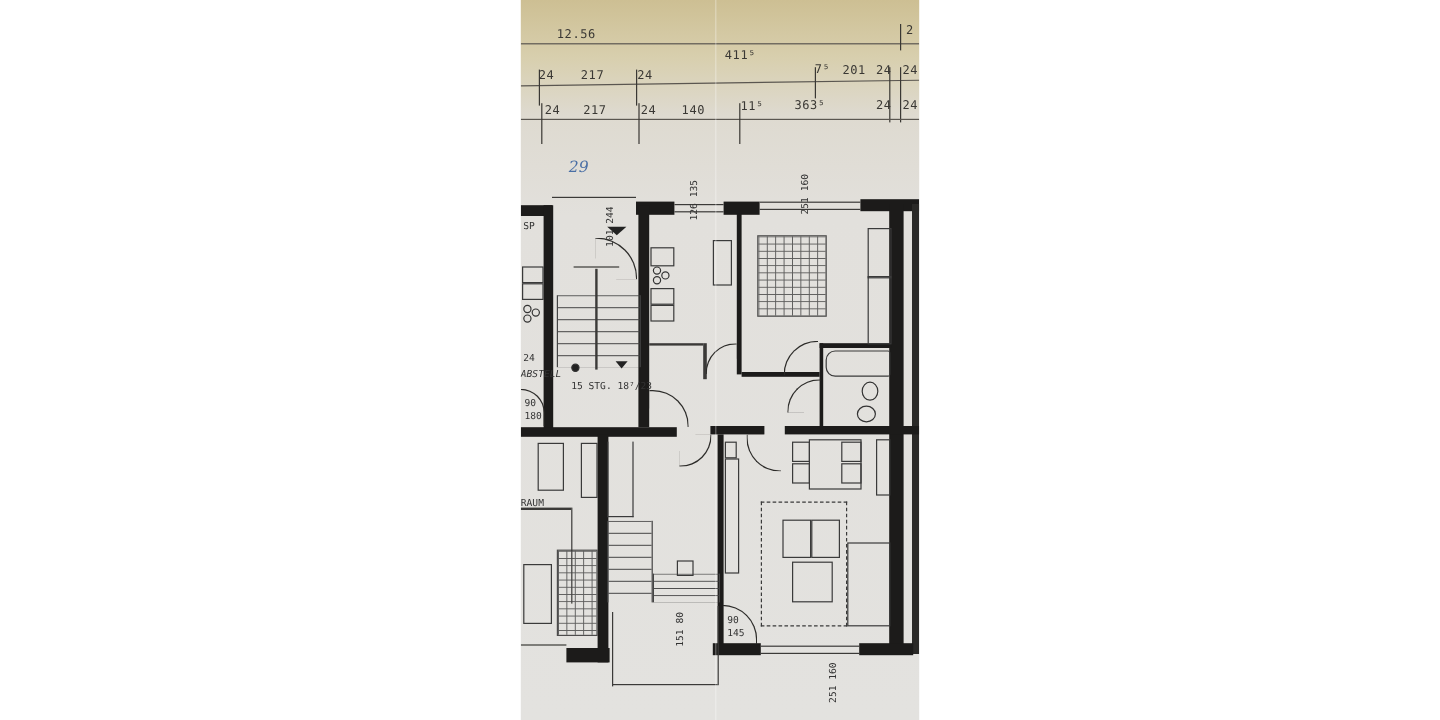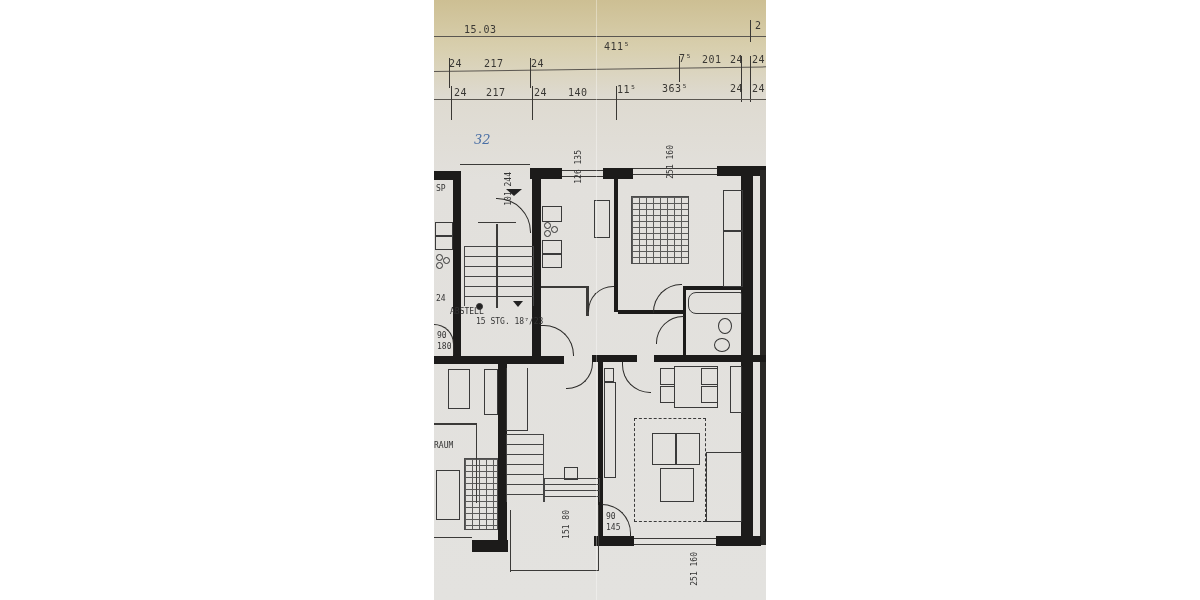--- a/index.html
+++ b/index.html
@@ -24,24 +24,24 @@
   .circ { position:absolute; border:1px solid #333; border-radius:50%; }
   .stairs { position:absolute; background-image: linear-gradient(#444 1px, transparent 1px); background-size:100% 10px; border-left:1px solid #444; border-right:1px solid #444; }
   .hand { position:absolute; font-size:13px; color:#4a6fa5; font-style:italic; font-family:"DejaVu Serif", serif; }
   .fold { position:absolute; width:1px; background:rgba(255,255,255,0.35); }
 </style>
 </head>
 <body>
 
 <div class="sheet">
 
-  <div class="hand" style="left:40px;top:132px;">32</div>
+  <div class="hand" style="left:40px;top:132px;">29</div>
 
   <div class="dimline" style="left:0;top:36px;width:332px;"></div>
-  <div class="dim" style="left:30px;top:24px;">15.03</div>
+  <div class="dim" style="left:30px;top:24px;">12.56</div>
   <div class="tick" style="left:316px;top:20px;height:22px;"></div>
   <div class="dim" style="left:321px;top:20px;">2</div>
 
   <div class="dimline" style="left:0;top:71px;width:332px;transform:rotate(-0.8deg);transform-origin:left;"></div>
   <div class="tick" style="left:15px;top:58px;height:30px;"></div>
   <div class="tick" style="left:96px;top:58px;height:30px;"></div>
   <div class="tick" style="left:245px;top:56px;height:26px;"></div>
   <div class="tick" style="left:307px;top:56px;height:46px;"></div>
   <div class="tick" style="left:316px;top:56px;height:46px;"></div>
   <div class="dim" style="left:15px;top:58px;">24</div>
@@ -114,21 +114,21 @@
   <div class="vtext" style="left:70px;top:172px;"><span>101</span> <span>244</span></div>
   <div class="door" style="left:62px;top:198px;width:34px;height:34px;border-left:none;border-bottom:none;border-radius:0 34px 0 0;"></div>
 
   <div class="lbl" style="left:2px;top:184px;">SP</div>
   <div class="box" style="left:1px;top:222px;width:16px;height:12px;"></div>
   <div class="box" style="left:1px;top:236px;width:16px;height:12px;"></div>
   <div class="circ" style="left:2px;top:254px;width:5px;height:5px;"></div>
   <div class="circ" style="left:9px;top:257px;width:5px;height:5px;"></div>
   <div class="circ" style="left:2px;top:262px;width:5px;height:5px;"></div>
   <div class="lbl" style="left:2px;top:294px;">24</div>
-  <div class="lbl" style="left:16px;top:307px;">ABSTELL</div>
+  <div class="lbl" style="left:0;top:307px;font-style:italic;">ABSTELL</div>
   <div class="lbl" style="left:3px;top:330px;line-height:11px;"><span>90</span><br><span>180</span></div>
   <div class="door" style="left:0;top:324px;width:19px;height:30px;border-bottom:none;border-left:none;border-radius:0 30px 0 0;"></div>
 
   <div class="box" style="left:108px;top:206px;width:18px;height:14px;"></div>
   <div class="circ" style="left:110px;top:222px;width:5px;height:5px;"></div>
   <div class="circ" style="left:117px;top:226px;width:5px;height:5px;"></div>
   <div class="circ" style="left:110px;top:230px;width:5px;height:5px;"></div>
   <div class="box" style="left:108px;top:240px;width:18px;height:12px;"></div>
   <div class="box" style="left:108px;top:254px;width:18px;height:12px;"></div>
   <div class="box" style="left:160px;top:200px;width:14px;height:36px;"></div>
@@ -145,21 +145,21 @@
   <div class="circ" style="left:284px;top:318px;width:12px;height:14px;"></div>
   <div class="circ" style="left:280px;top:338px;width:14px;height:12px;"></div>
   <div class="door" style="left:222px;top:316px;width:27px;height:27px;border-bottom:none;border-right:none;border-radius:27px 0 0 0;"></div>
 
   <div class="door" style="left:107px;top:325px;width:32px;height:30px;border-left:none;border-bottom:none;border-radius:0 30px 0 0;"></div>
 
   <div class="box" style="left:14px;top:369px;width:20px;height:38px;"></div>
   <div class="box" style="left:50px;top:369px;width:12px;height:44px;"></div>
   <div class="thin" style="left:0;top:423px;width:42px;height:2px;"></div>
   <div class="thin" style="left:42px;top:423px;width:1px;height:80px;"></div>
-  <div class="lbl" style="left:0;top:441px;">RAUM</div>
+  <div class="lbl" style="left:0;top:415px;">RAUM</div>
   <div class="grid" style="left:30px;top:458px;width:32px;height:70px;"></div>
   <div class="box" style="left:2px;top:470px;width:22px;height:48px;"></div>
   <div class="thin" style="left:0;top:537px;width:38px;height:1px;"></div>
 
   <div class="box" style="left:72px;top:368px;width:20px;height:62px;border-top:none;"></div>
   <div class="stairs" style="left:72px;top:434px;width:36px;height:68px;"></div>
   <div class="stairs" style="left:110px;top:478px;width:54px;height:24px;background-size:100% 6px;"></div>
   <div class="box" style="left:130px;top:467px;width:12px;height:11px;"></div>
   <div class="vtext" style="left:128px;top:510px;"><span>151</span> <span>80</span></div>
   <div class="door" style="left:132px;top:362px;width:26px;height:26px;border-top:none;border-left:none;border-radius:0 0 26px 0;"></div>

